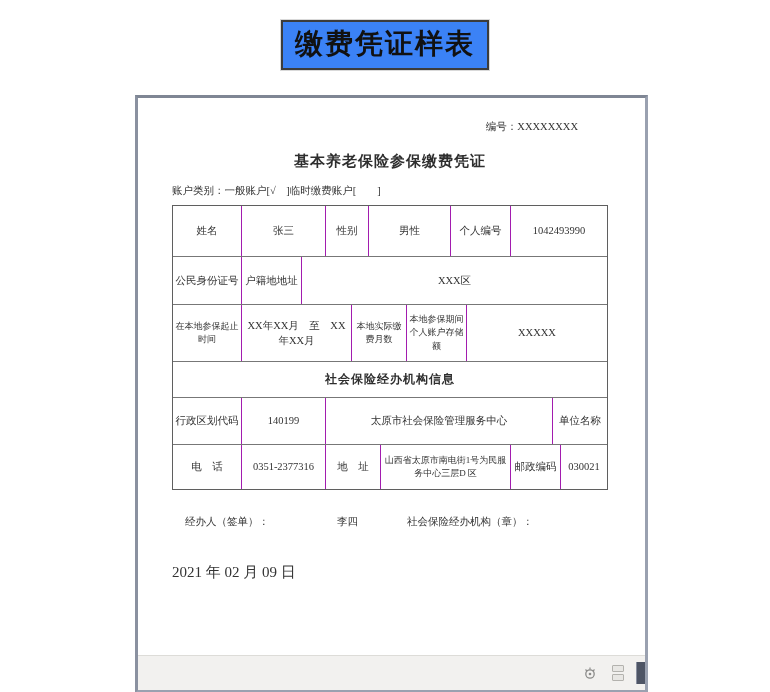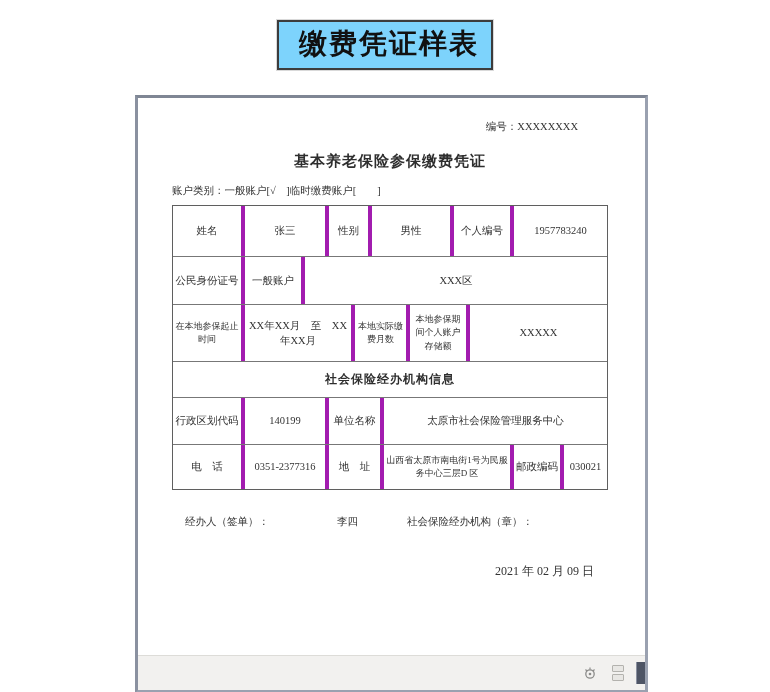--- a/index.html
+++ b/index.html
@@ -4,26 +4,26 @@
 <style>
   * { margin: 0; padding: 0; box-sizing: border-box; }
   html, body { width: 770px; height: 692px; background: #ffffff; overflow: hidden; }
   body { font-family: "Liberation Serif", "DejaVu Serif", serif; color: #3b3b3b; }
 
   .main-title-box {
     width: fit-content;
     margin: 20px auto 0 auto;
     border: 2px solid #3c3c3c;
     outline: 1px solid #d9d9d9;
-    padding: 3px 12px 5px 20px;
+    padding: 3px 12px 5px 12px;
     font-size: 28px;
     font-weight: bold;
     letter-spacing: 2px;
     color: #111;
-    background: #7dd3fc;
+    background: #3b82f6;
   }
 
   .viewer-frame {
     position: relative;
     margin: 25px 0 0 135px;
     width: 513px;
     height: 598px;
     border: 3px solid;
     border-color: #7f8694 #9aa1b0 #9aa1b0 #8a91a0;
     background: #f0abfc;
@@ -56,21 +56,21 @@
   .account-line {
     font-size: 10.5px;
     margin-bottom: 7px;
     color: #333;
   }
 
   .tbl { width: 436px; border: 1px solid #5f5f5f; }
   .tr { display: flex; border-top: 1px solid #777; }
   .tr:first-child { border-top: none; }
   .td {
-    border-left: 4px solid #a21caf;
+    border-left: 1px solid #a21caf;
     display: flex; align-items: center; justify-content: center;
     text-align: center;
     font-size: 10.5px;
     line-height: 1.45;
     padding: 2px 2px;
     color: #333;
   }
   .td:first-child { border-left: none; }
   .td.small { font-size: 9px; }
   .section-hdr {
@@ -96,23 +96,22 @@
     font-size: 10.5px;
     height: 16px;
     color: #333;
   }
   .sign-line .handler-label { position: absolute; left: 13px; }
   .sign-line .handler-name  { position: absolute; left: 165px; }
   .sign-line .seal-label    { position: absolute; left: 235px; }
 
   .date-line {
     margin-top: 32px;
-    text-align: right;
     padding-right: 14px;
-    font-size: 12px;
+    font-size: 15px;
     color: #333;
   }
 
   .status-strip {
     position: absolute;
     left: 0; right: 0; bottom: 0;
     height: 35px;
     background: #f2f1ef;
     border-top: 1px solid #dddcd8;
     display: flex;
@@ -153,46 +152,46 @@
 
       <div class="tbl">
 
 
         <div class="tr h-row1">
           <div class="td" style="width:68px">姓名</div>
           <div class="td" style="width:84px">张三</div>
           <div class="td" style="width:43px">性别</div>
           <div class="td" style="width:82px">男性</div>
           <div class="td" style="width:60px">个人编号</div>
-          <div class="td flexfill">1957783240</div>
+          <div class="td flexfill">1042493990</div>
         </div>
 
         <div class="tr h-row2">
           <div class="td" style="width:68px">公民身份证号</div>
-          <div class="td" style="width:60px">一般账户</div>
+          <div class="td" style="width:60px">户籍地地址</div>
           <div class="td flexfill">XXX区</div>
         </div>
 
         <div class="tr h-row3">
           <div class="td small" style="width:68px">在本地参保起止时间</div>
           <div class="td" style="width:110px">XX年XX月　至　XX年XX月</div>
           <div class="td small" style="width:55px">本地实际缴费月数</div>
           <div class="td small" style="width:60px">本地参保期间个人账户存储额</div>
           <div class="td flexfill">XXXXX</div>
         </div>
 
         <div class="tr h-sec2">
           <div class="td section-hdr flexfill">社会保险经办机构信息</div>
         </div>
 
         <div class="tr h-row4">
           <div class="td" style="width:68px">行政区划代码</div>
           <div class="td" style="width:84px">140199</div>
+          <div class="td flexfill">太原市社会保险管理服务中心</div>
           <div class="td" style="width:55px">单位名称</div>
-          <div class="td flexfill">太原市社会保险管理服务中心</div>
         </div>
 
         <div class="tr h-row5">
           <div class="td" style="width:68px">电　话</div>
           <div class="td" style="width:84px">0351-2377316</div>
           <div class="td" style="width:55px">地　址</div>
           <div class="td small" style="width:130px">山西省太原市南电街1号为民服务中心三层D 区</div>
           <div class="td" style="width:50px">邮政编码</div>
           <div class="td flexfill">030021</div>
         </div>

